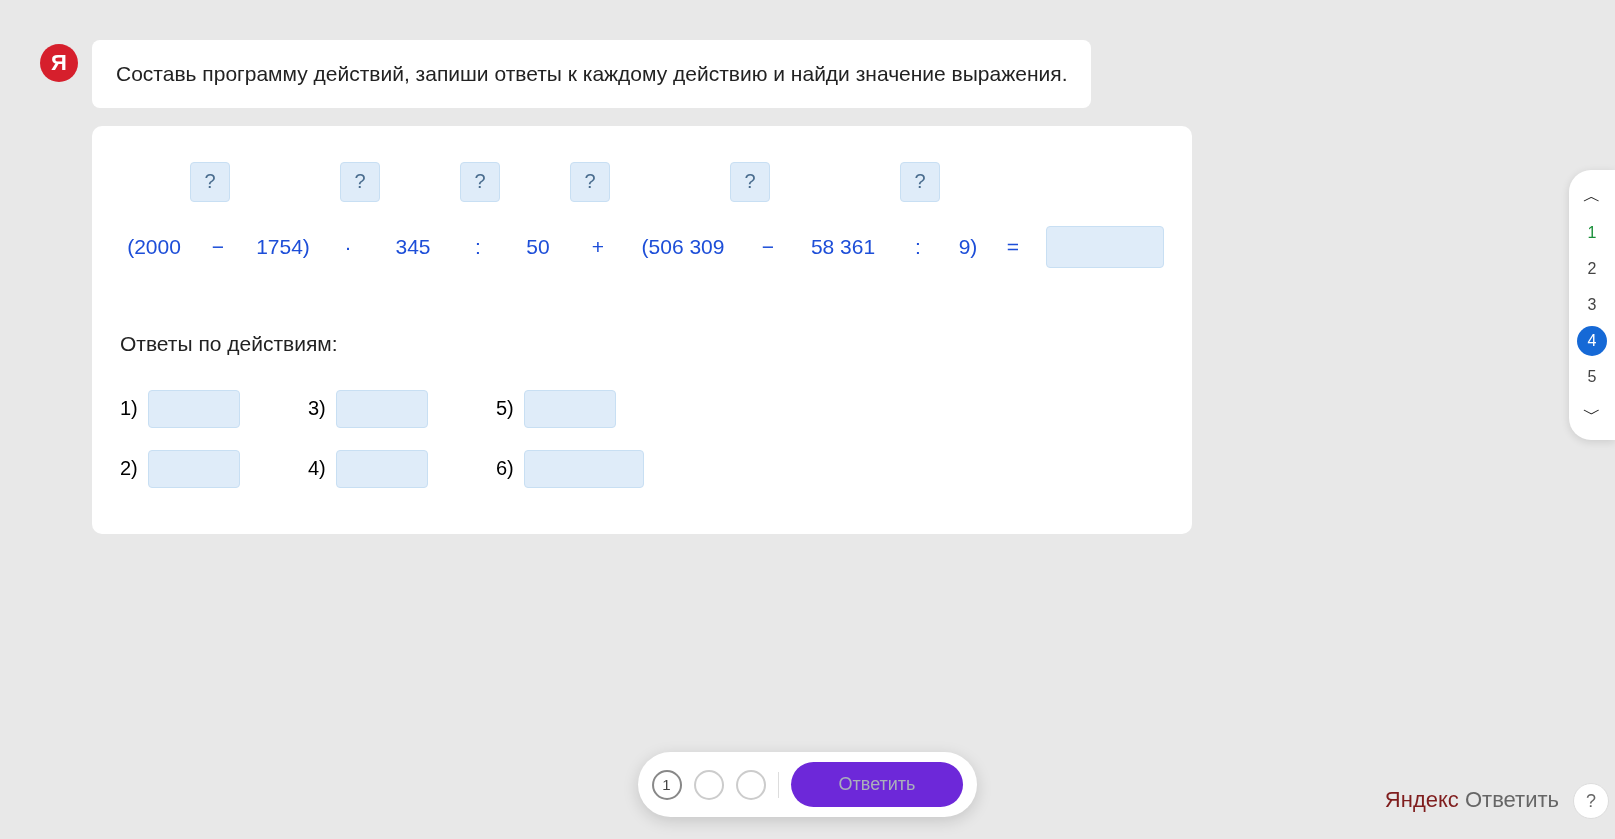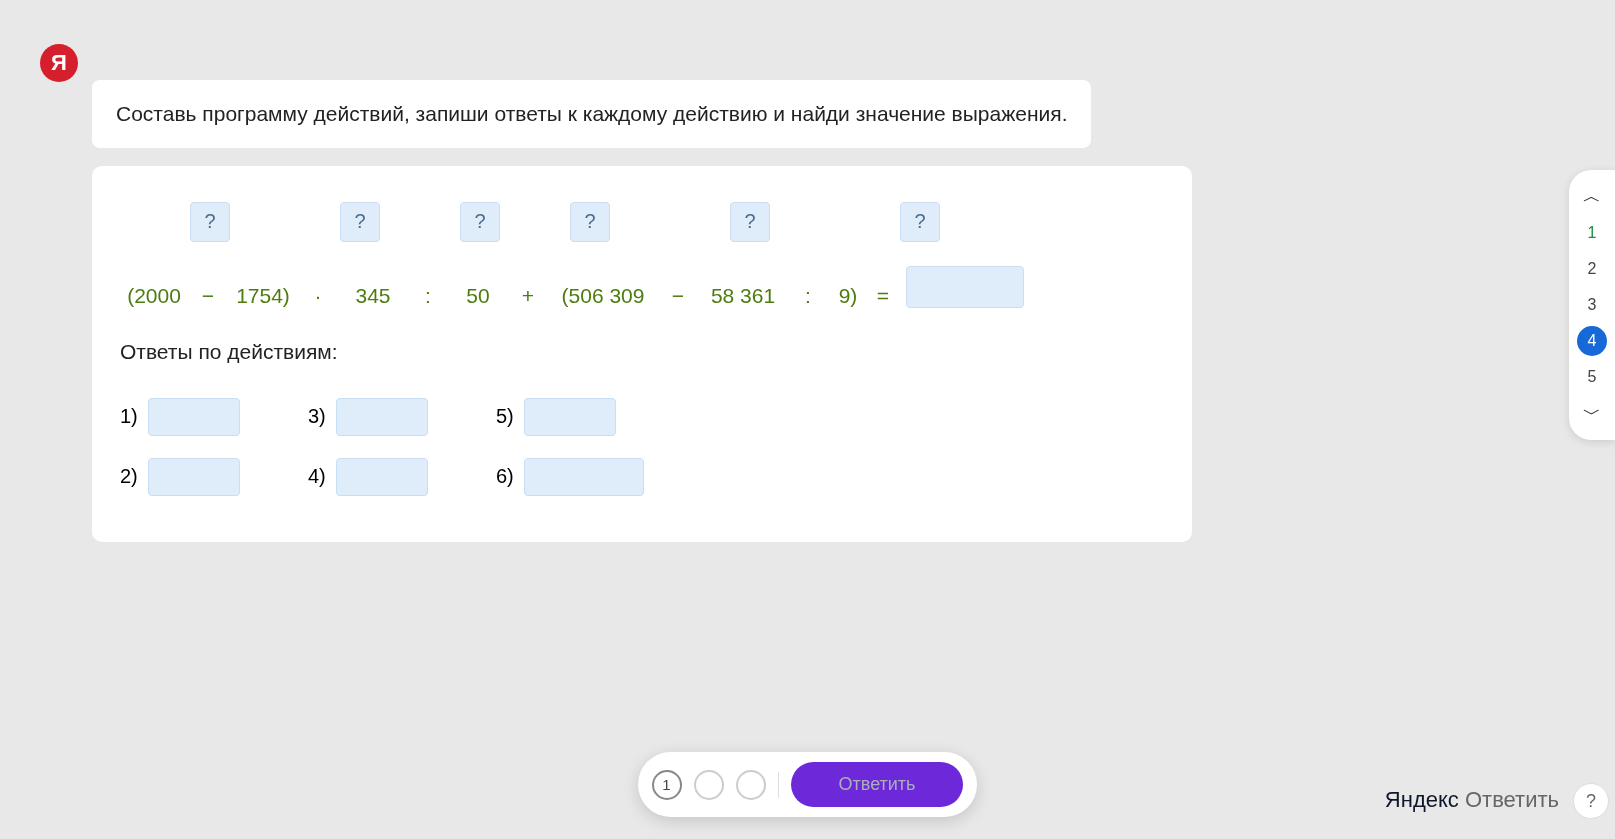--- a/index.html
+++ b/index.html
@@ -36,21 +36,20 @@
   margin-top: 4px;
 }
 .speech-bubble {
   background: #fff;
   border-radius: 8px;
   padding: 18px 24px;
   font-size: 21px;
   line-height: 1.5;
   color: #222;
   position: relative;
-  margin-top: 40px;
 }
 .task-card {
   background: #fff;
   border-radius: 10px;
   margin-left: 52px;
   padding: 36px 28px 40px 28px;
   width: 1100px;
 }
 .expr-wrapper { position: relative; }
 .qmark-row {
@@ -67,38 +66,38 @@
   border-radius: 4px;
   color: #4a6d8f;
   font-size: 20px;
   display: flex;
   align-items: center;
   justify-content: center;
   cursor: pointer;
 }
 .expr-row {
   display: flex;
-  align-items: flex-end;
+  align-items: center;
   font-size: 21px;
-  color: #4d7c0f;
-  gap: 0;
+  color: #1d4ed8;
+  gap: 10px;
 }
 .expr-row .tok { display: inline-block; text-align: center; }
 .result-input {
   width: 118px;
   height: 42px;
   background: #dfecf9;
   border: 1px solid #c8dff3;
   border-radius: 4px;
   margin-left: 8px;
 }
 .answers-heading {
   font-size: 21px;
   color: #222;
-  margin-top: 32px;
+  margin-top: 64px;
   margin-bottom: 28px;
 }
 .answers-grid {
   display: grid;
   grid-template-columns: repeat(3, 170px);
   grid-template-rows: 50px 50px;
   gap: 10px 18px;
   grid-auto-flow: column;
 }
 .ans-cell {
@@ -189,21 +188,21 @@
 }
 
 
 .brand {
   position: absolute;
   right: 56px;
   bottom: 26px;
   font-size: 22px;
   color: #666;
 }
-.brand .b1 { color: #0f172a; }
+.brand .b1 { color: #7f1d1d; }
 .help-btn {
   position: absolute;
   right: 6px;
   bottom: 20px;
   width: 36px;
   height: 36px;
   border-radius: 50%;
   background: #fff;
   border: 1px solid #ddd;
   display: flex;

